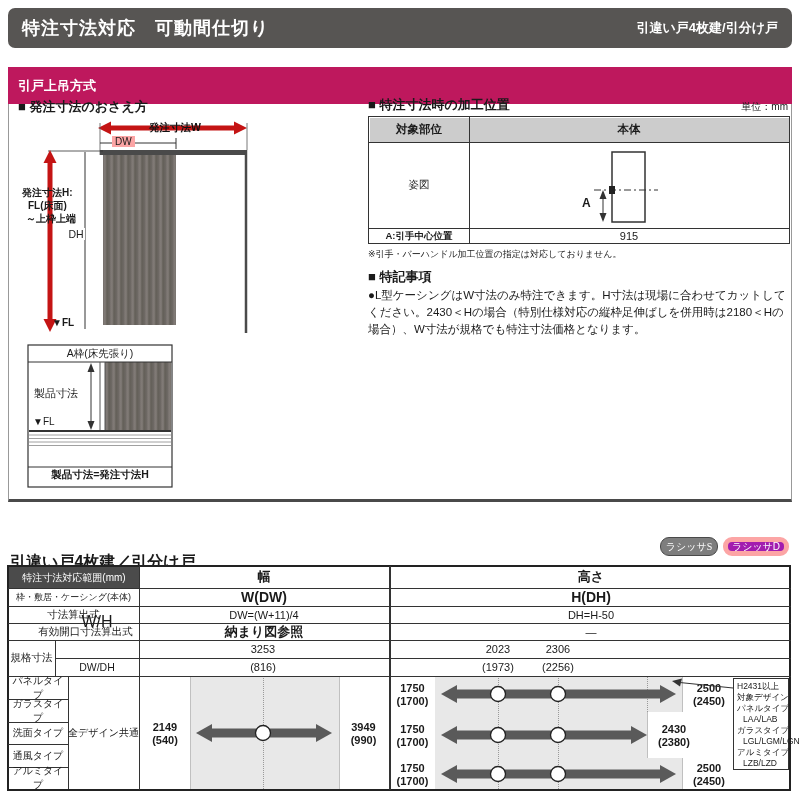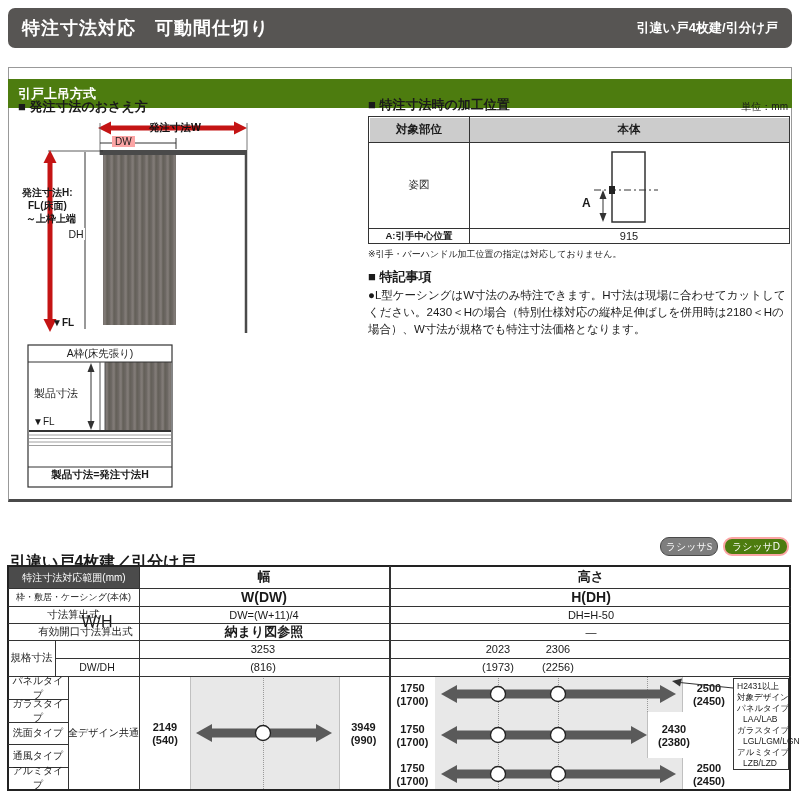--- a/index.html
+++ b/index.html
@@ -23,21 +23,21 @@
 <div id="page">
 
   <div class="abs" style="left:8px;top:8px;width:784px;height:40px;background:#575553;border-radius:7px;
               display:flex;align-items:center;justify-content:space-between;padding:0 14px;box-sizing:border-box;">
     <span class="b" style="color:#fff;font-size:18px;letter-spacing:1px;">特注寸法対応　可動間仕切り</span>
     <span style="color:#fff;font-size:13px;font-weight:bold;">引違い戸4枚建/引分け戸</span>
   </div>
 
   <div class="abs" style="left:8px;top:67px;width:784px;height:435px;box-sizing:border-box;
               border:1px solid #999;border-bottom:3px solid #4a4a4a;background:#fff;"></div>
-  <div class="abs" style="left:8px;top:67px;width:784px;height:29px;background:#4d7c0f;display:flex;align-items:center;box-sizing:border-box;padding-left:10px;margin-top:12px;">
+  <div class="abs" style="left:8px;top:67px;width:784px;height:37px;background:#be185d;display:flex;align-items:center;box-sizing:border-box;padding-left:10px;">
     <span class="b" style="color:#fff;font-size:13px;">引戸上吊方式</span>
   </div>
 
   <div class="abs b" style="left:18px;top:98px;font-size:13px;">■ 発注寸法のおさえ方</div>
 
   <div class="wood" style="left:103px;top:155px;width:73px;height:170px;"></div>
   <div class="wood" style="left:105px;top:362px;width:66px;height:68px;"></div>
 
   <svg class="abs" style="left:10px;top:115px;" width="340" height="390" viewBox="0 0 340 390">
 
@@ -118,21 +118,21 @@
 
   <div class="abs" style="left:368px;top:248px;width:424px;font-size:9px;color:#222;">※引手・バーハンドル加工位置の指定は対応しておりません。</div>
 
   <div class="abs b" style="left:368px;top:268px;font-size:13px;">■ 特記事項</div>
   <div class="abs" style="left:368px;top:287px;width:424px;font-size:11.5px;line-height:17px;">●L型ケーシングはW寸法のみ特注できます。H寸法は現場に合わせてカットしてください。2430＜Hの場合（特別仕様対応の縦枠足伸ばしを併用時は2180＜Hの場合）、W寸法が規格でも特注寸法価格となります。</div>
 
   <div class="abs b" style="left:10px;top:536px;font-size:16px;margin-top:16px;">引違い戸4枚建／引分け戸</div>
   <div class="abs ctr" style="left:660px;top:537px;width:58px;height:19px;background:#7e7e7e;border:1px solid #4a4a4a;border-radius:9px;box-sizing:border-box;">
     <span style="color:#fff;font-size:10px;font-family:Liberation Serif, serif;">ラシッサS</span>
   </div>
-  <div class="abs ctr" style="left:723px;top:537px;width:66px;height:19px;background:#4d7c0f;border:2px solid #fca5a5;border-radius:9px;box-sizing:border-box;">
+  <div class="abs ctr" style="left:723px;top:537px;width:66px;height:19px;background:#a21caf;border:5px solid #fca5a5;border-radius:9px;box-sizing:border-box;">
     <span style="color:#fff;font-size:10px;">ラシッサD</span>
   </div>
 
   <div class="abs" style="left:7px;top:565px;width:784px;height:226px;box-sizing:border-box;border:2px solid #222;background:#fff;"></div>
 
   <div class="gray" style="left:190px;top:676px;width:148px;height:113px;border-left:1px solid #c0c0c0;border-right:1px solid #c0c0c0;"></div>
   <div class="gray" style="left:435px;top:676px;width:247px;height:36px;border-right:1px solid #c0c0c0;"></div>
   <div class="gray" style="left:435px;top:712px;width:212px;height:46px;border-right:1px solid #c0c0c0;"></div>
   <div class="gray" style="left:435px;top:758px;width:247px;height:31px;border-right:1px solid #c0c0c0;"></div>
 

